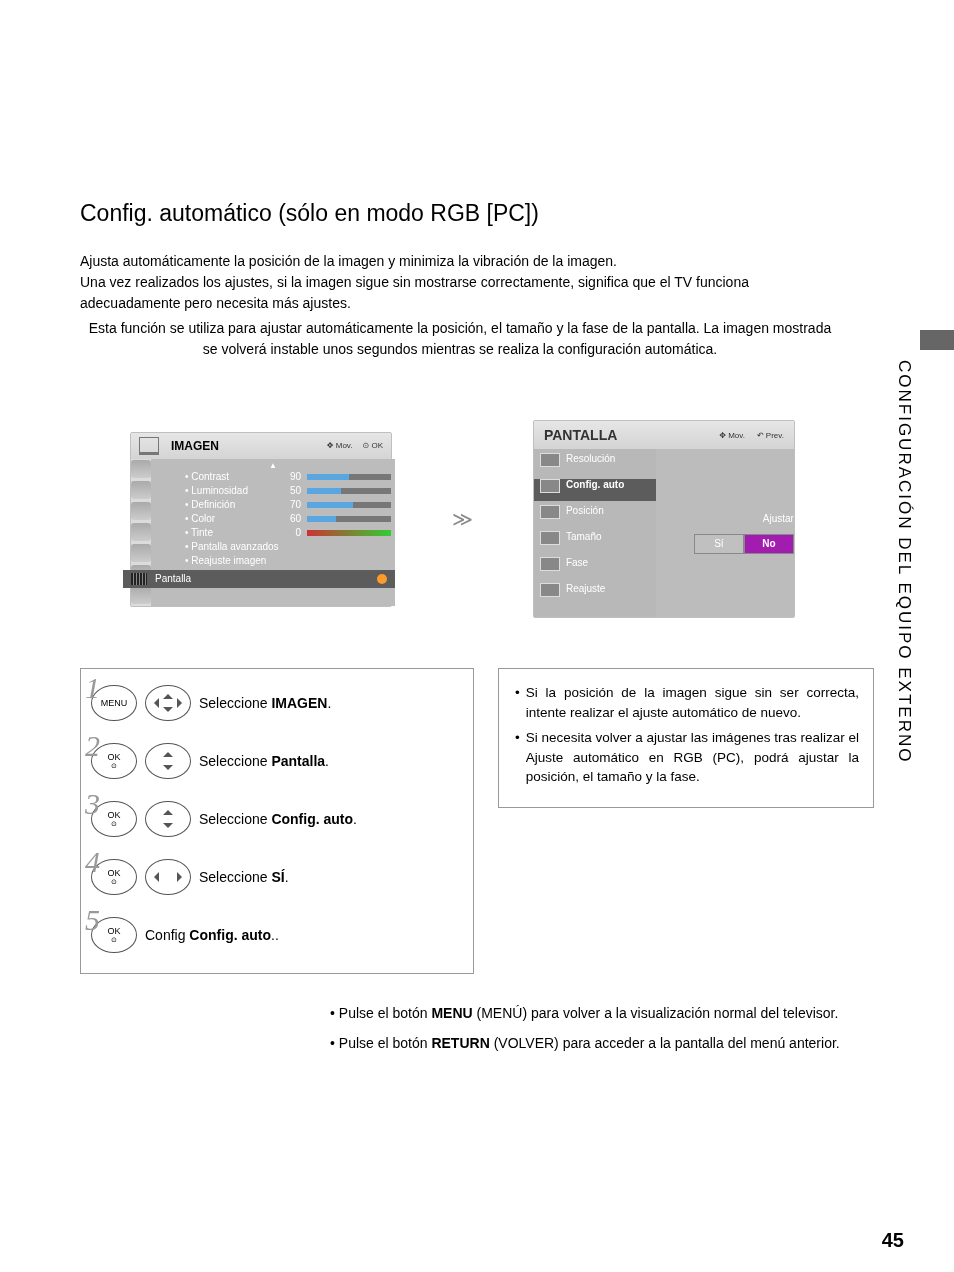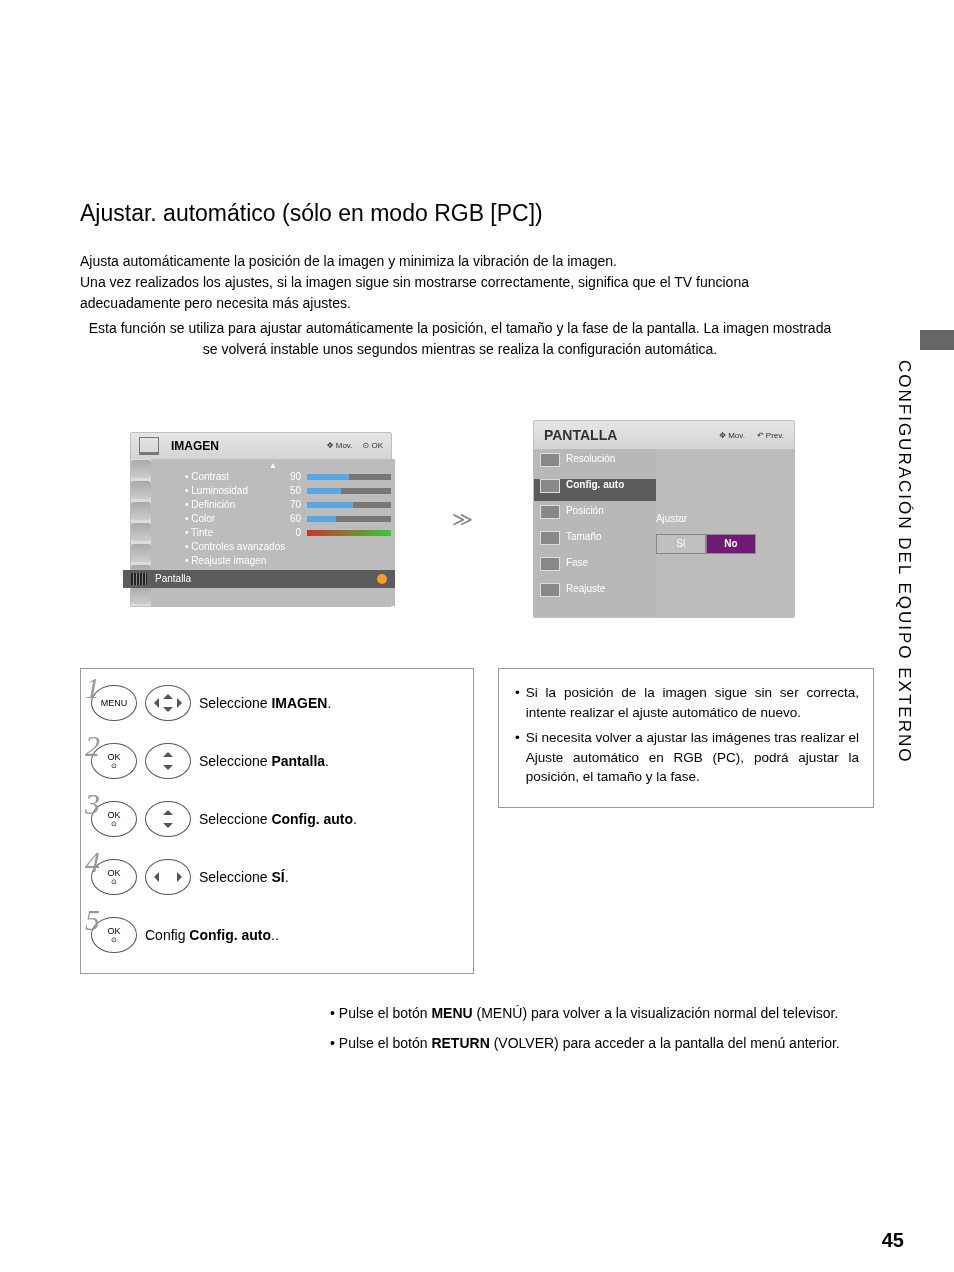--- a/index.html
+++ b/index.html
@@ -158,30 +158,30 @@
     display:flex;gap:6px;
     height:22px;margin-bottom:4px;
     color:#fff;font-size:10px;
   }
   .pant-item .ic {
     width:18px;height:12px;border:1px solid #ddd;background:#888;
   }
   .pant-item.sel {background:#5c5c5c;font-weight:bold;margin-left:-6px;margin-right:-6px;padding-left:6px;}
   .osd-pant-right {
     flex:1;
-    display:flex;flex-direction:column;align-items:flex-start;justify-content:center;gap:10px;
+    display:flex;flex-direction:column;align-items:flex-end;justify-content:center;gap:10px;
     background:#bcbcbc;
   }
   .osd-pant-right .ajustar {font-size:10px;color:#fff;}
   .osd-pant-right .yesno {display:flex;gap:0;}
   .osd-pant-right .yesno div{
     width:48px;height:18px;display:flex;align-items:center;justify-content:center;
     font-size:10px;color:#fff;border:1px solid #888;background:#c0c0c0;
   }
-  .osd-pant-right .yesno .no{background:#701a75;font-weight:bold;}
+  .osd-pant-right .yesno .no{background:#a21caf;font-weight:bold;}
 
   
   .lower {
     margin-top:50px;
     display:flex;
     gap:24px;
     align-items:flex-start;
   }
   .steps-box {
     border:1px solid #999;
@@ -245,21 +245,21 @@
     font-weight:bold;
   }
 </style>
 </head>
 <body>
 
 <div class="side-tab"></div>
 <div class="side-label">CONFIGURACIÓN DEL EQUIPO EXTERNO</div>
 
 <div class="page">
-  <div class="title">Ajustar. automático (sólo en modo RGB [PC])</div>
+  <div class="title">Config. automático (sólo en modo RGB [PC])</div>
   <div class="intro">Ajusta automáticamente la posición de la imagen y minimiza la vibración de la imagen.</div>
   <div class="intro">Una vez realizados los ajustes, si la imagen sigue sin mostrarse correctamente, significa que el TV funciona adecuadamente pero necesita más ajustes.</div>
   <div class="desc">Esta función se utiliza para ajustar automáticamente la posición, el tamaño y la fase de la pantalla. La imagen mostrada se volverá instable unos segundos mientras se realiza la configuración automática.</div>
 
   <div class="osd-row">
 
     <div class="osd-imagen">
       <div class="osd-imagen-head">
         <div class="tv-icon"></div>
         <span class="imglbl">IMAGEN</span>
@@ -305,21 +305,21 @@
               <span class="bar">
                 <span class="fill" style="width:35%"></span>
               </span>
             </div>
           <div class="osd-line">
               <span class="lbl">• Tinte</span>
               <span class="val">0</span>
               <span class="bar" style="background:linear-gradient(90deg,#c33,#3c3)"></span>
             </div>
           <div class="osd-line">
-              <span class="lbl" style="flex:1">• Controles avanzados</span>
+              <span class="lbl" style="flex:1">• Pantalla avanzados</span>
             </div>
           <div class="osd-line">
               <span class="lbl" style="flex:1">• Reajuste imagen</span>
             </div>
           <div class="osd-highlight">
             <span class="filmicon"></span>
             <span>Pantalla</span>
             <span class="sun"></span>
           </div>
         </div>

